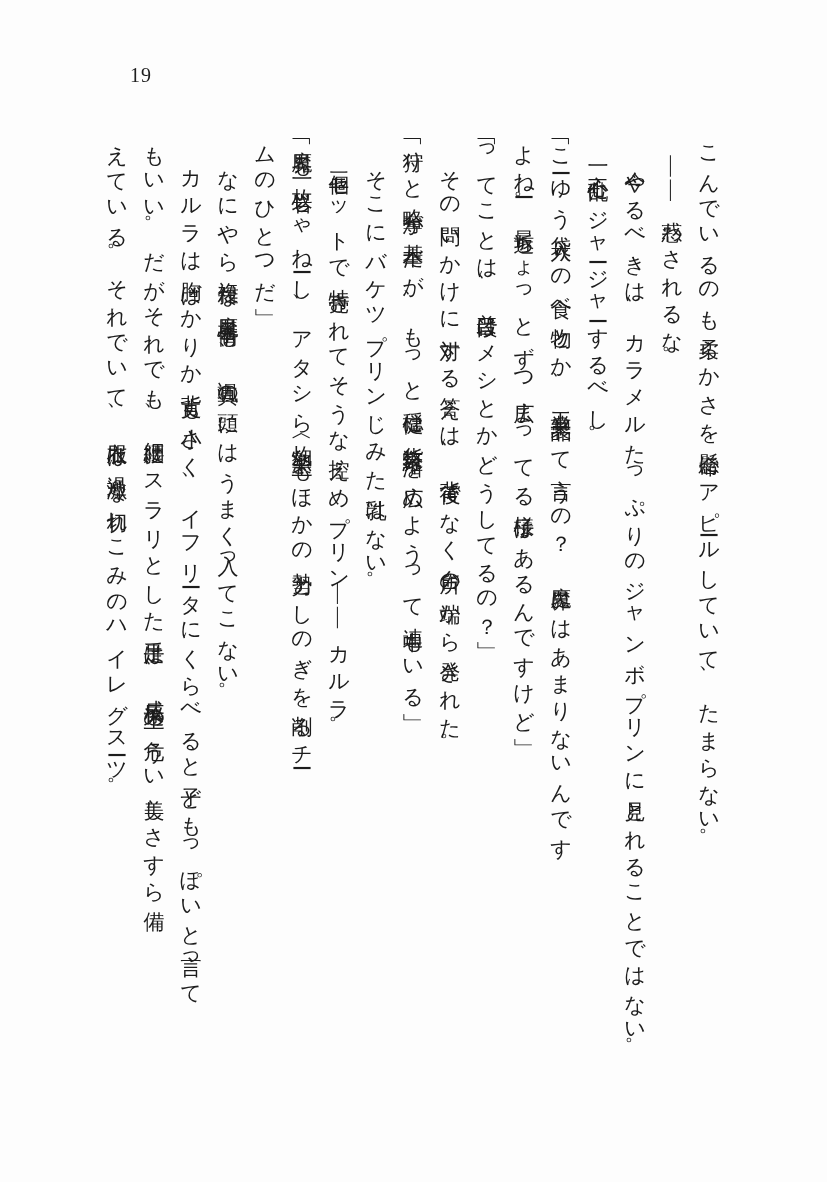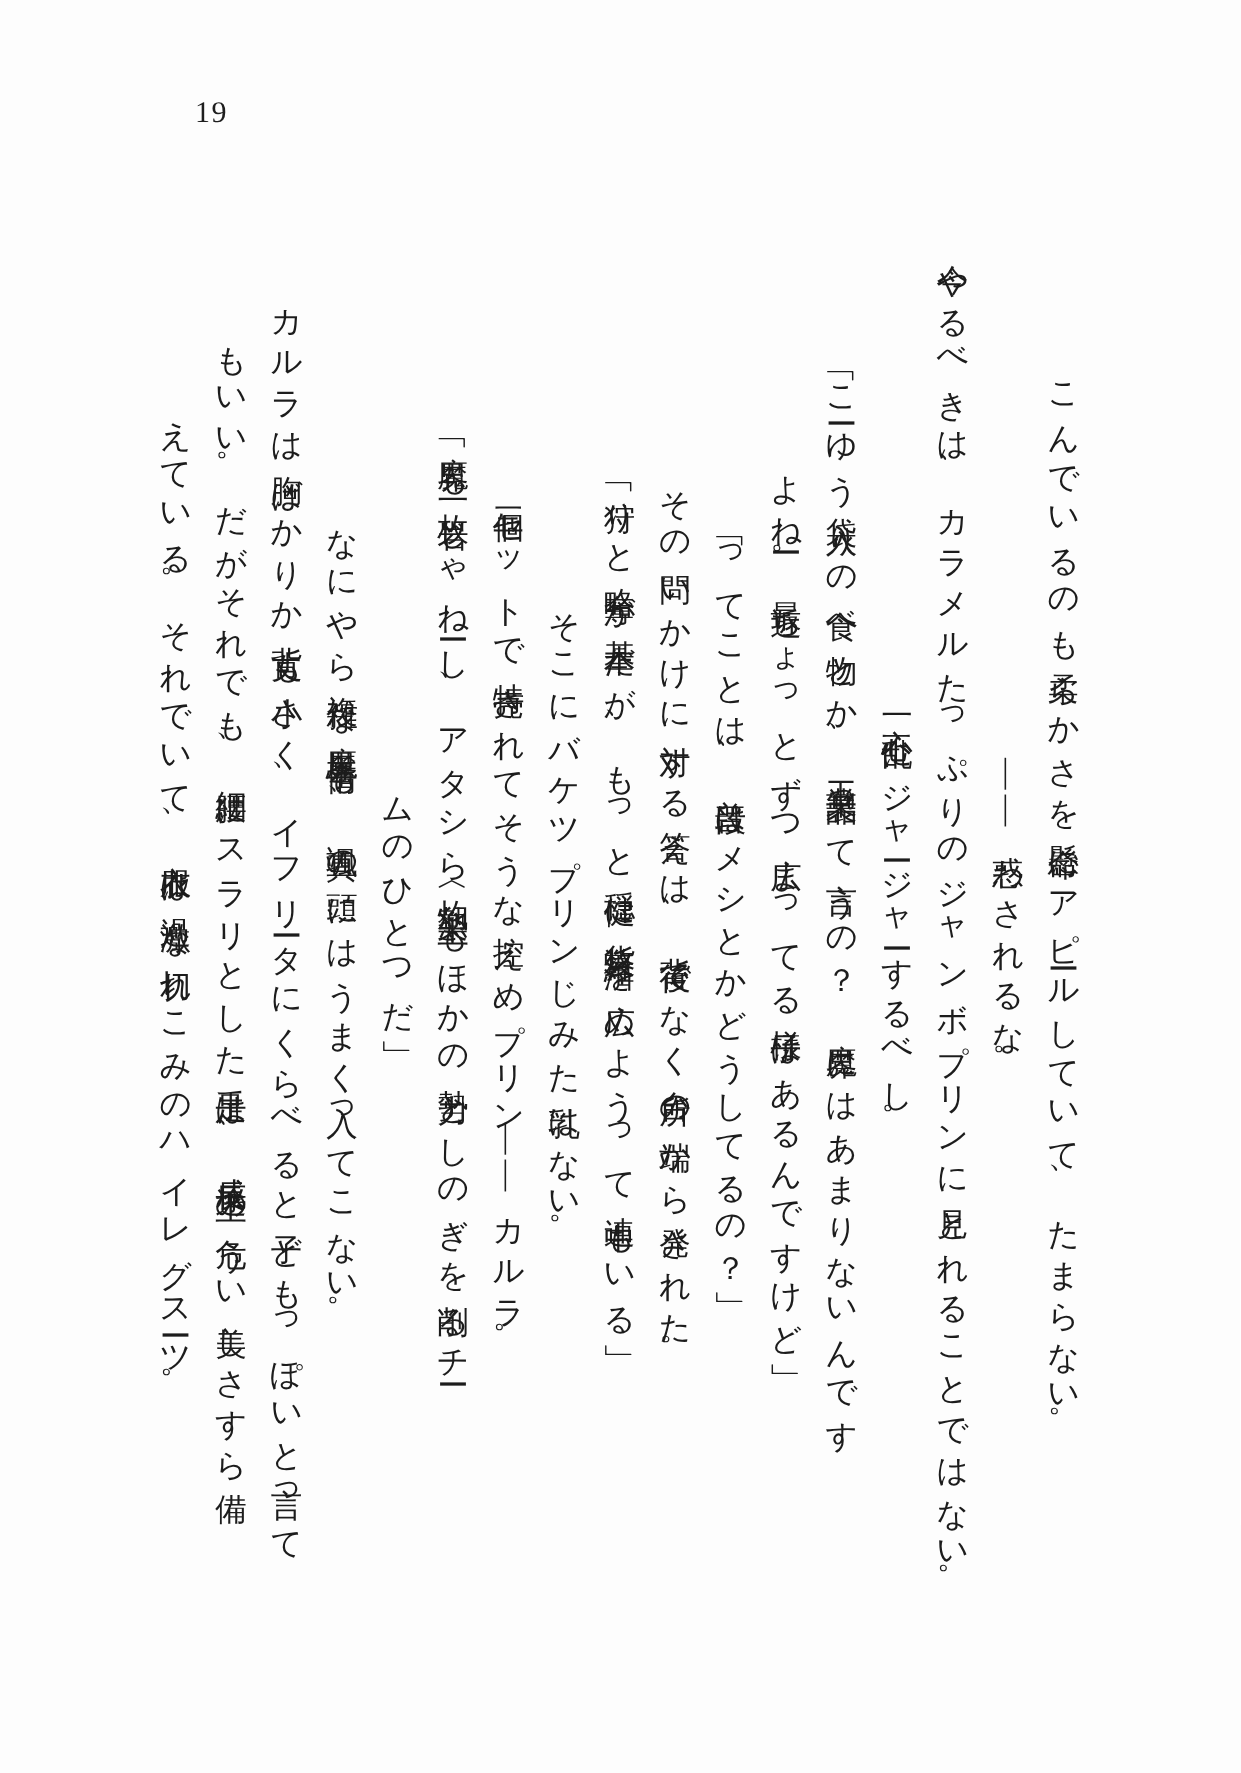--- a/index.html
+++ b/index.html
@@ -7,21 +7,20 @@
     padding: 0;
     background: #ffffff;
   }
   .page {
     position: relative;
     width: 827px;
     height: 1182px;
     background: #fdfdfd;
     overflow: hidden;
     font-family: "Liberation Serif", "DejaVu Serif", serif;
-    text-align: center;
   }
   .page-number {
     position: absolute;
     left: 130px;
     top: 64px;
     font-size: 20px;
     color: #1e1e1e;
     letter-spacing: 1px;
   }
   .text-block {

